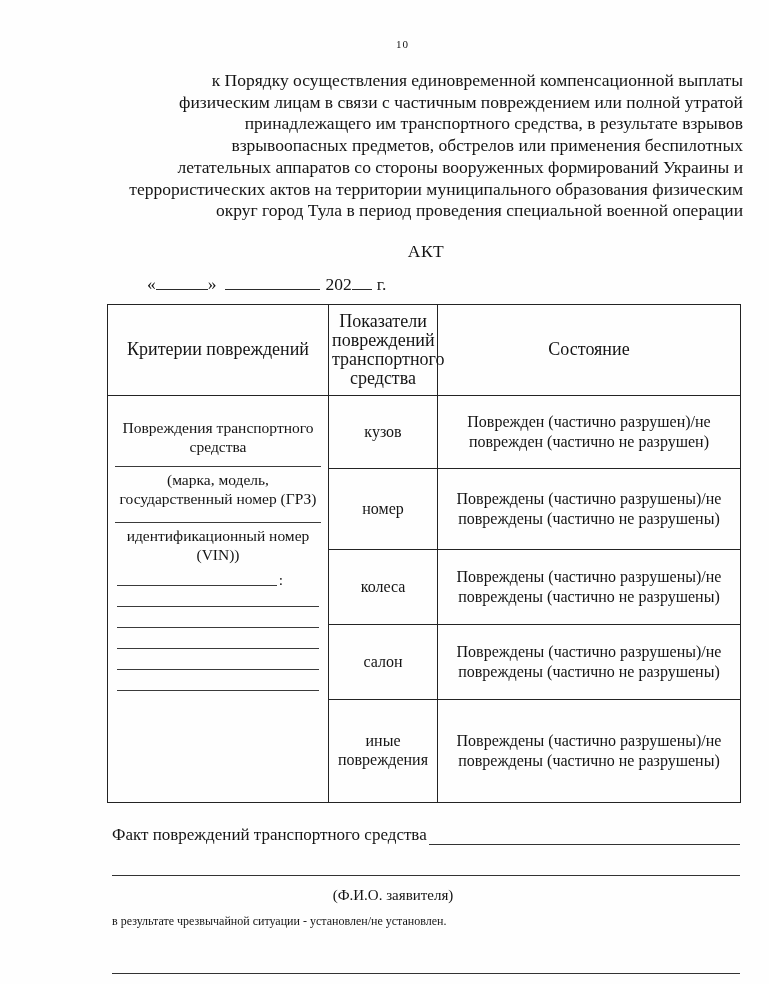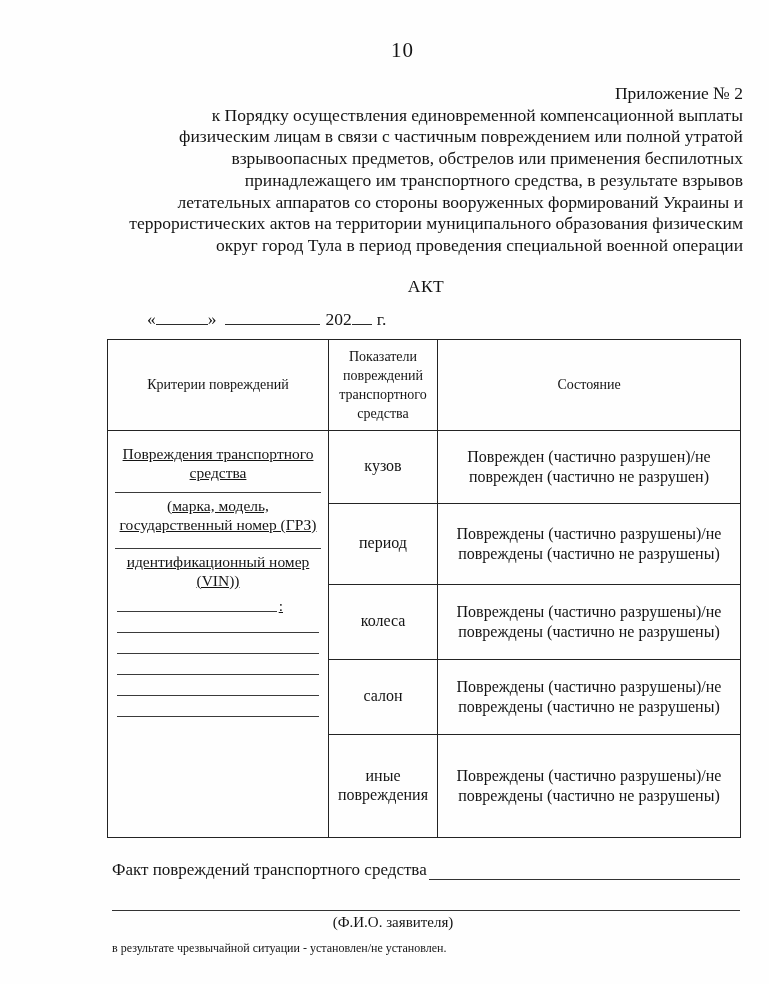--- a/index.html
+++ b/index.html
@@ -4,21 +4,21 @@
 <style>
   html,body { margin:0; padding:0; background:#ffffff; }
   .page {
     position:relative;
     width:769px; height:984px;
     background:#fefefe;
     color:#141414;
     font-family:"Liberation Serif", serif;
     overflow:hidden;
   }
-  .page-number { text-align:center; padding-top:38px; font-size:21px; letter-spacing:1px;padding-left:36px; }
+  .page-number { text-align:center; padding-top:38px; font-size:11px; letter-spacing:1px;padding-left:36px; }
 
   .appendix {
     margin:20px 26px 0 80px;
     text-align:right;
     font-size:17.5px;
     line-height:21.7px;
   }
 
   .centered-block { margin-left:112px; margin-right:29px; text-align:center; }
   .act-title { margin-top:19px; font-size:17.5px; letter-spacing:0.5px; }
@@ -37,68 +37,66 @@
     border-collapse:collapse;
     width:633px;
     table-layout:fixed;
   }
   .damage-table th, .damage-table td {
     border:1.7px solid #232323;
     font-weight:normal;
   }
   col.c1 { width:221px; } col.c2 { width:109px; } col.c3 { width:303px; }
   .damage-table th {
-    font-size:14px; line-height:19px;
+    font-size:18px; line-height:19px;
     padding:6px 3px; text-align:center; vertical-align:middle; height:78px;margin-top:32px;
   }
   td.ind { text-align:center; vertical-align:middle; font-size:16px; line-height:18.5px; padding:8px 3px; }
   td.state { text-align:center; vertical-align:middle; font-size:16px; line-height:19.5px; padding:12px 5px; }
   tr.r0 td { height:48px; } tr.r1 td { height:56px; } tr.r2 td { height:50px; }
   tr.r3 td { height:50px; } tr.r4 td { height:78px; }
 
   td.crit {
     vertical-align:top;
     text-align:center;
     font-size:15.5px; line-height:19px;
-    padding:10px 5px 4px 5px;
-    text-decoration:underline;
+    padding:19px 5px 4px 5px;
   }
   .crit .rule { border-bottom:1.7px solid #3a3a3a; height:0; margin:10px 2px 0 2px; }
   .crit .ct { margin-top:3px; }
   .crit .rule.gap { margin-top:14px; }
   .colon-row { display:flex; align-items:flex-end; margin:7px 40px 0 4px; }
   .colon-row .fill { flex:1; border-bottom:1.7px solid #3a3a3a; height:14px; }
   .colon-row .colon { line-height:13px; padding-left:2px; }
   .crit .blank { border-bottom:1.7px solid #3a3a3a; height:20px; margin:0 4px; }
 
   .flexline { display:flex; align-items:flex-end; margin:22px 29px 0 112px; font-size:17px; }
   .flexline .fill { flex:1; border-bottom:1.7px solid #333; height:15px; margin-left:2px; }
 
   .fullline { margin:16px 29px 0 112px; border-bottom:1.7px solid #333; height:14px; }
   .caption { font-size:15px; }
-  .fio-cap { margin:3px 95px 0 112px; text-align:center; }
+  .fio-cap { margin:11px 95px 0 112px; text-align:center; }
   .result { margin:10px 29px 0 112px; font-size:12px; }
   .note-cap { margin:2px 0 0 437px; }
   .officials { margin-top:13px; }
   .officials-blank { margin-top:30px; }
   .ack { margin:13px 0 0 112px; font-size:17px; }
 </style>
 </head>
 <body>
 
 <div class="page">
 
   <div class="page-number">10</div>
 
   <div class="appendix">
-    <div>Приложение № 2</div>
     <div>к Порядку осуществления единовременной компенсационной выплаты</div>
     <div>физическим лицам в связи с частичным повреждением или полной утратой</div>
+    <div>принадлежащего им транспортного средства, в результате взрывов</div>
     <div>взрывоопасных предметов, обстрелов или применения беспилотных</div>
-    <div>принадлежащего им транспортного средства, в результате взрывов</div>
     <div>летательных аппаратов со стороны вооруженных формирований Украины и</div>
     <div>террористических актов на территории муниципального образования физическим</div>
     <div>округ город Тула в период проведения специальной военной операции</div>
   </div>
 
   <div class="centered-block act-title">АКТ</div>
 
   <div class="date-line"><span>«</span><span class="u u-day"></span><span>»</span><span class="u u-month"></span><span class="yr">202</span><span class="u u-year"></span><span class="gsuf">г.</span></div>
 
   <table class="damage-table">
@@ -129,21 +127,21 @@
           <div class="blank"></div>
           <div class="blank"></div>
           <div class="blank"></div>
           <div class="blank"></div>
           <div class="blank"></div>
         </td>
         <td class="ind">кузов</td>
         <td class="state">Поврежден (частично разрушен)/не поврежден (частично не разрушен)</td>
       </tr>
       <tr class="r1">
-        <td class="ind">период</td>
+        <td class="ind">номер</td>
         <td class="state">Повреждены (частично разрушены)/не повреждены (частично не разрушены)</td>
       </tr>
       <tr class="r2">
         <td class="ind">колеса</td>
         <td class="state">Повреждены (частично разрушены)/не повреждены (частично не разрушены)</td>
       </tr>
       <tr class="r3">
         <td class="ind">салон</td>
         <td class="state">Повреждены (частично разрушены)/не повреждены (частично не разрушены)</td>
       </tr>

